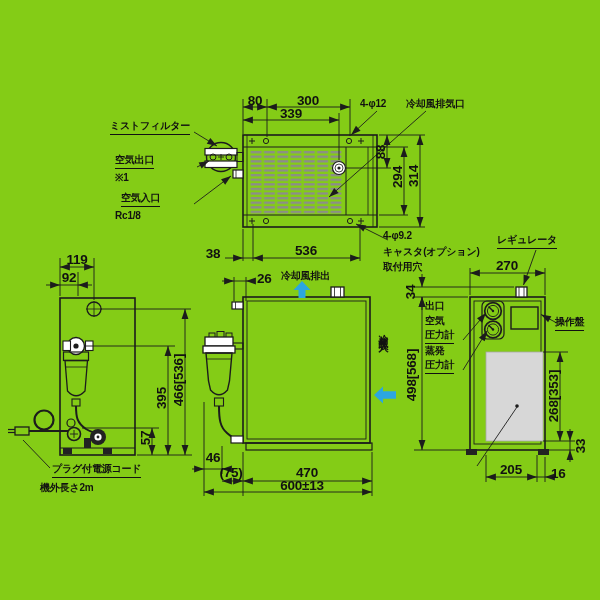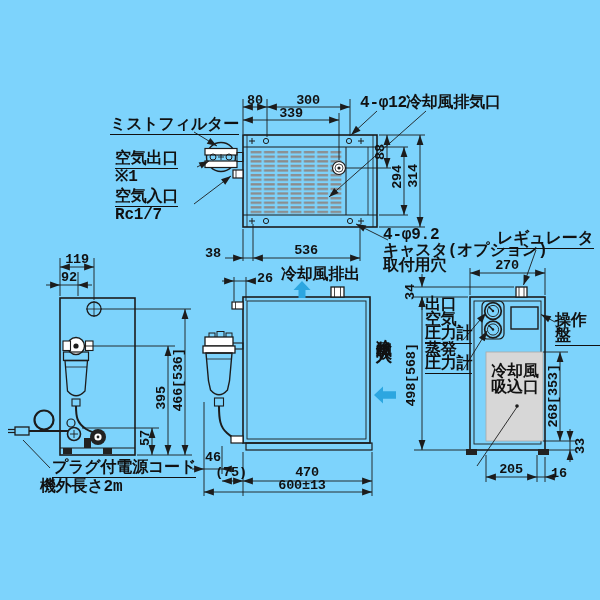--- a/index.html
+++ b/index.html
@@ -1,19 +1,19 @@
 <!DOCTYPE html>
 <html><head>
 <meta charset="utf-8">
 <style>
   html,body{margin:0;padding:0;background:#fff;}
-  #canvas{position:relative;width:600px;height:600px;background:#7dd3fc;overflow:hidden;
-          font-family:Liberation Mono, monospace;}
+  #canvas{position:relative;width:600px;height:600px;background:#84cc16;overflow:hidden;
+          font-family:Liberation Sans, sans-serif;}
   #art{position:absolute;left:0;top:0;}
-  .t{position:absolute;font-size:16px;font-weight:600;color:#111;line-height:15px;
+  .t{position:absolute;font-size:10px;font-weight:600;color:#111;line-height:15px;
      white-space:pre-line;letter-spacing:-0.2px;}
   .num{font-size:13.5px;}
   .ctr{text-align:center;transform:translateX(-50%);}
   .rot{transform:translate(-50%,-50%) rotate(-90deg);white-space:nowrap;}
   .ul{border-bottom:1.6px solid #111;padding-bottom:1px;}
   .vert{writing-mode:vertical-rl;text-orientation:upright;letter-spacing:2px;line-height:14px;}
   .c2{text-align:center;}
 </style>
 </head>
 <body>
@@ -272,22 +272,22 @@
 <div class="t num rot" style="left:397px;top:177px;">294</div>
 <div class="t num rot" style="left:413px;top:176px;">314</div>
 <div class="t num ctr" style="left:213px;top:246px;">38</div>
 <div class="t num ctr" style="left:306px;top:243px;">536</div>
 <div class="t" style="left:383px;top:228px;">4-φ9.2</div>
 <div class="t ul" style="left:110px;top:118px;">ミストフィルター</div>
 <div class="t" style="left:383px;top:244px;">キャスタ(オプション)
 取付用穴</div>
 <div class="t ul" style="left:115px;top:152px;">空気出口</div>
 <div class="t" style="left:115px;top:170px;">※1</div>
-<div class="t ul" style="left:115px;top:190px;">空気入口</div>
-<div class="t" style="left:115px;top:208px;">Rc1/7</div>
+<div class="t ul" style="left:121px;top:190px;">空気入口</div>
+<div class="t" style="left:115px;top:208px;">Rc1/8</div>
 
 <div class="t num ctr" style="left:77px;top:252px;">119</div>
 <div class="t num ctr" style="left:69px;top:270px;">92</div>
 <div class="t num rot" style="left:178px;top:380px;">466[536]</div>
 <div class="t num rot" style="left:161px;top:398px;">395</div>
 <div class="t num rot" style="left:145px;top:438px;">57</div>
 <div class="t ul" style="left:52px;top:461px;">プラグ付電源コード</div>
 <div class="t" style="left:40px;top:480px;">機外長さ2m</div>
 
 <div class="t num" style="left:257px;top:271px;">26</div>
@@ -300,21 +300,19 @@
 
 <div class="t ul" style="left:497px;top:232px;">レギュレータ</div>
 <div class="t num ctr" style="left:507px;top:258px;">270</div>
 <div class="t num rot" style="left:410px;top:292px;">34</div>
 <div class="t" style="left:425px;top:298px;">出口
 空気</div>
 <div class="t ul" style="left:425px;top:327px;">圧力計</div>
 <div class="t" style="left:425px;top:343px;">蒸発</div>
 <div class="t ul" style="left:425px;top:357px;">圧力計</div>
 <div class="t ul" style="left:555px;top:314px;">操作盤</div>
-<div class="t c2" style="left:487px;top:364px;width:56px;line-height:16px;">冷却風
-吸込口</div>
 <div class="t num rot" style="left:411px;top:375px;">498[568]</div>
 <div class="t num rot" style="left:553px;top:396px;">268[353]</div>
 <div class="t num rot" style="left:580px;top:446px;">33</div>
 <div class="t num ctr" style="left:511px;top:462px;">205</div>
 <div class="t num" style="left:551px;top:466px;">16</div>
 
 </div>
 
 </body></html>

